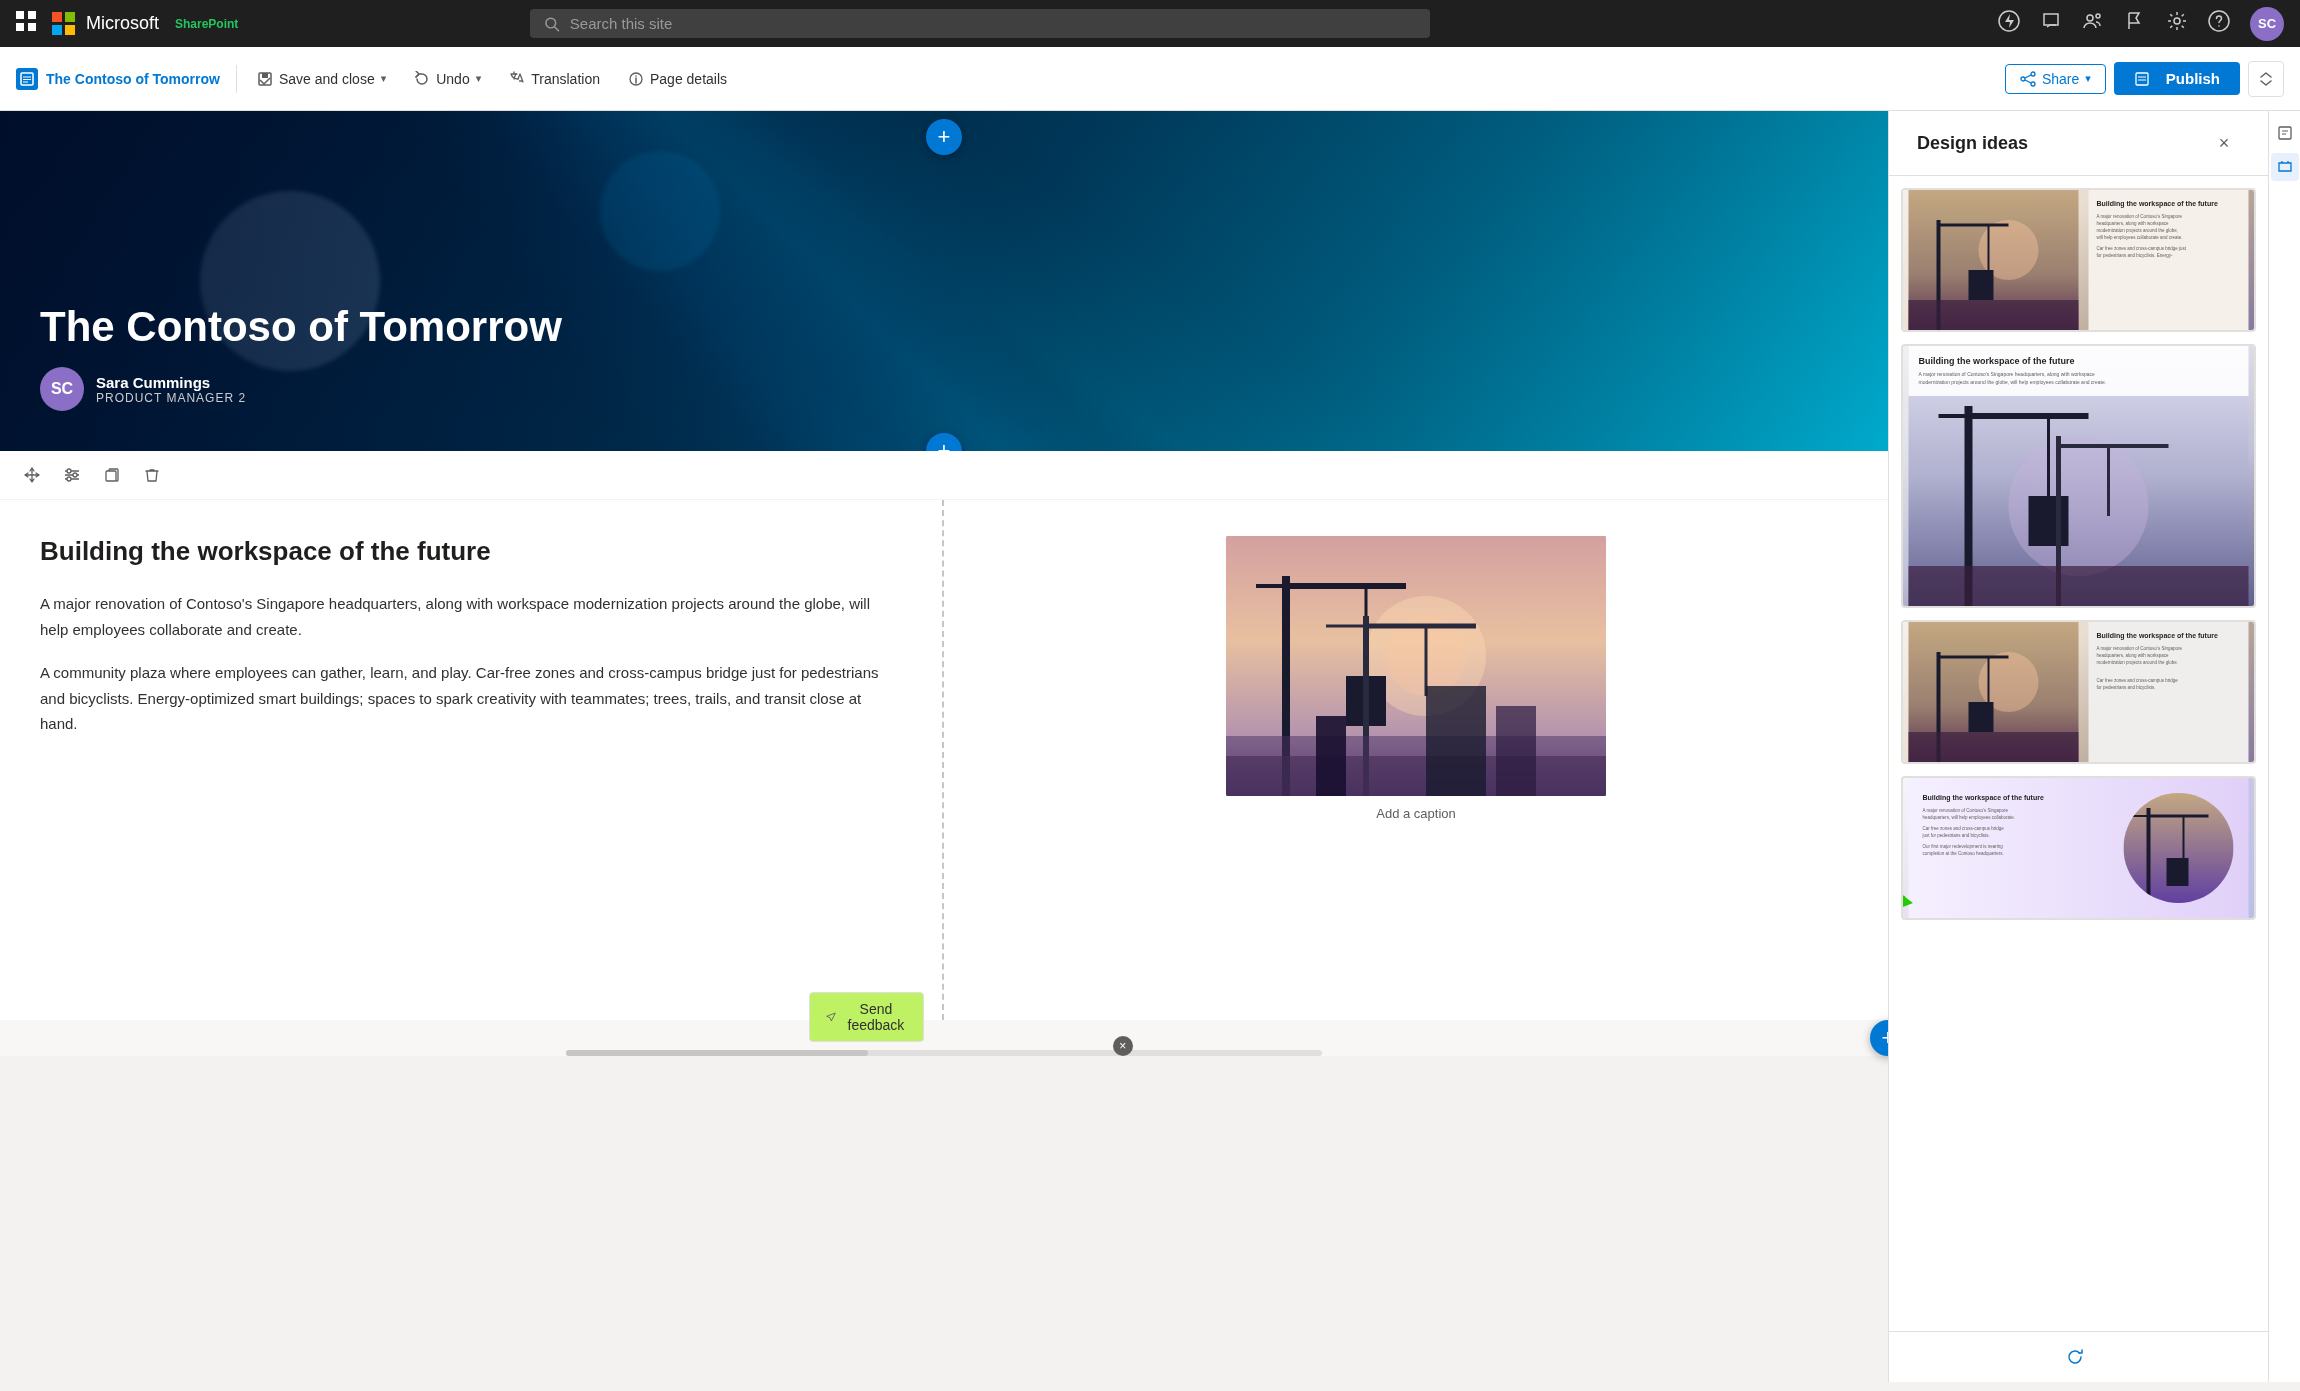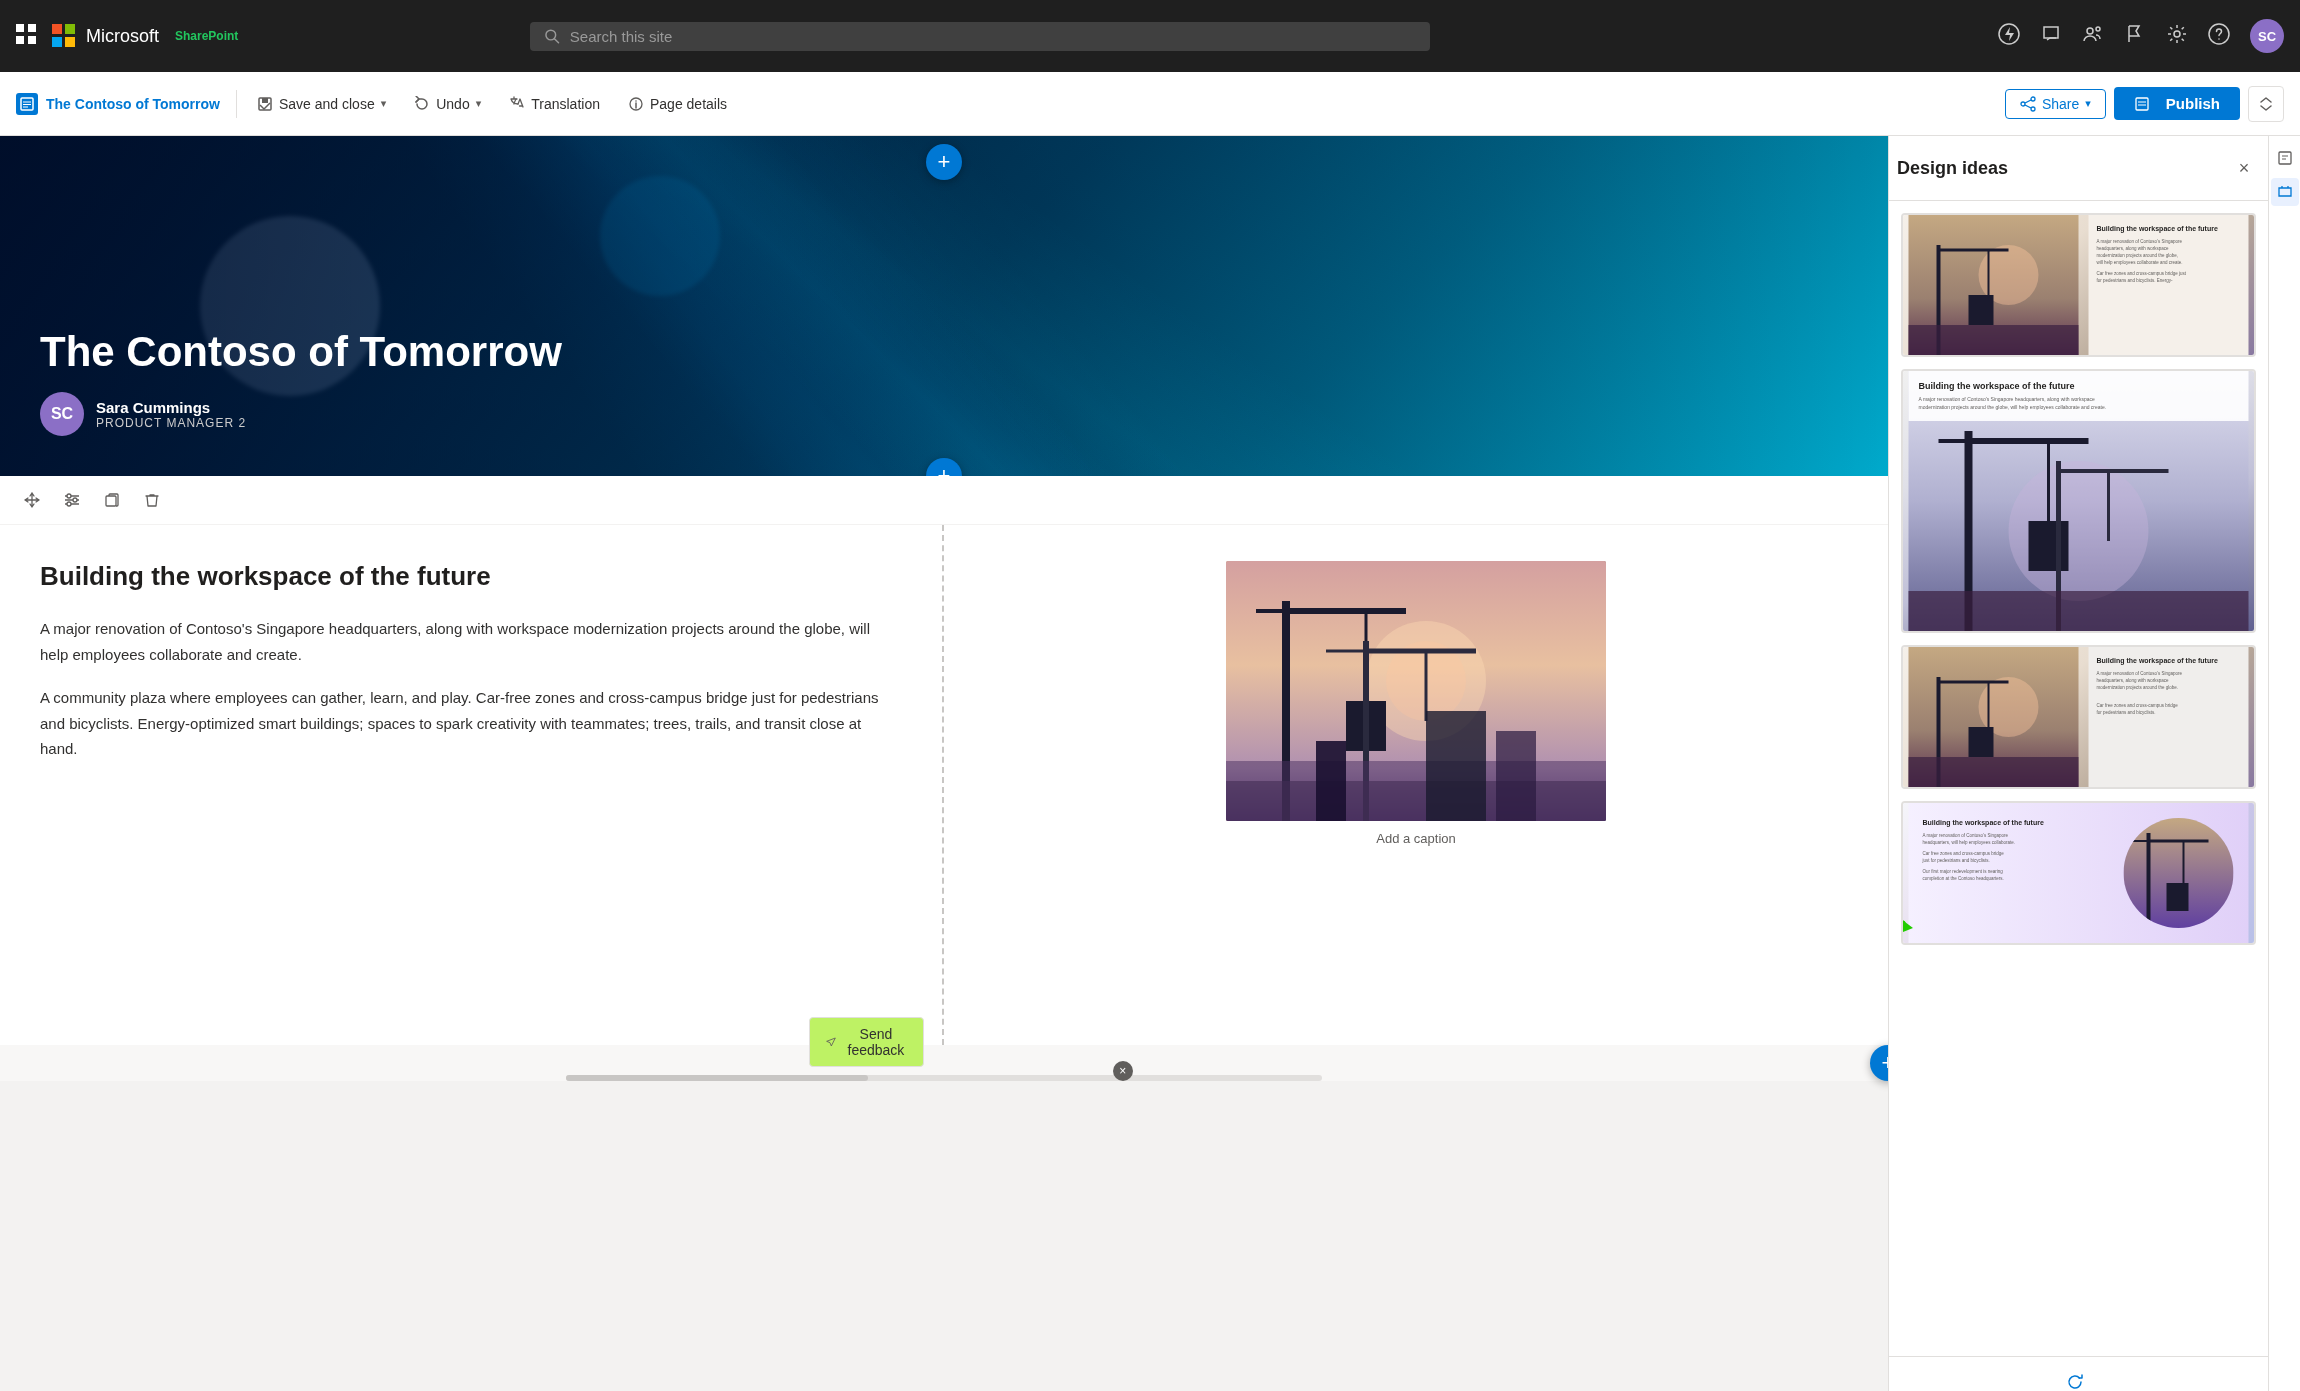--- a/index.html
+++ b/index.html
@@ -3,21 +3,21 @@
   <meta charset="utf-8">
   <style>
     * { box-sizing: border-box; margin: 0; padding: 0; }
     body { font-family: 'Segoe UI', Arial, sans-serif; background: #f3f2f1; overflow: hidden; width: 2300px; height: 1391px; }
 
     
     .top-nav {
       display: flex;
       align-items: center;
       background: #1f1f1f;
-      height: 72px;
+      height: 47px;
       padding: 0 16px;
       gap: 16px;
     }
     .nav-apps-icon { color: #fff; font-size: 20px; cursor: pointer; }
     .nav-logo { display: flex; align-items: center; gap: 10px; }
     .nav-logo-grid {
       display: grid; grid-template-columns: 1fr 1fr; gap: 2px; width: 24px; height: 24px;
     }
     .nav-logo-grid span { display: block; width: 10px; height: 10px; }
     .nav-logo-grid span:nth-child(1) { background: #f35325; }
@@ -206,21 +206,21 @@
       width: 380px;
       min-width: 380px;
       background: #fff;
       border-left: 1px solid #e1dfdd;
       display: flex;
       flex-direction: column;
       overflow: hidden;
     }
     .design-panel-header {
       display: flex; align-items: center; justify-content: space-between;
-      padding: 16px 8px;
+      padding: 16px 28px;
       border-bottom: 1px solid #e1dfdd;
       background: #fff;
     }
     .design-panel-title {
       font-size: 18px; font-weight: 600; color: #201f1e;
     }
     .design-panel-close {
       width: 32px; height: 32px; border: none; background: transparent;
       cursor: pointer; border-radius: 4px; font-size: 18px; color: #605e5c;
       display: flex; align-items: center; justify-content: center;

